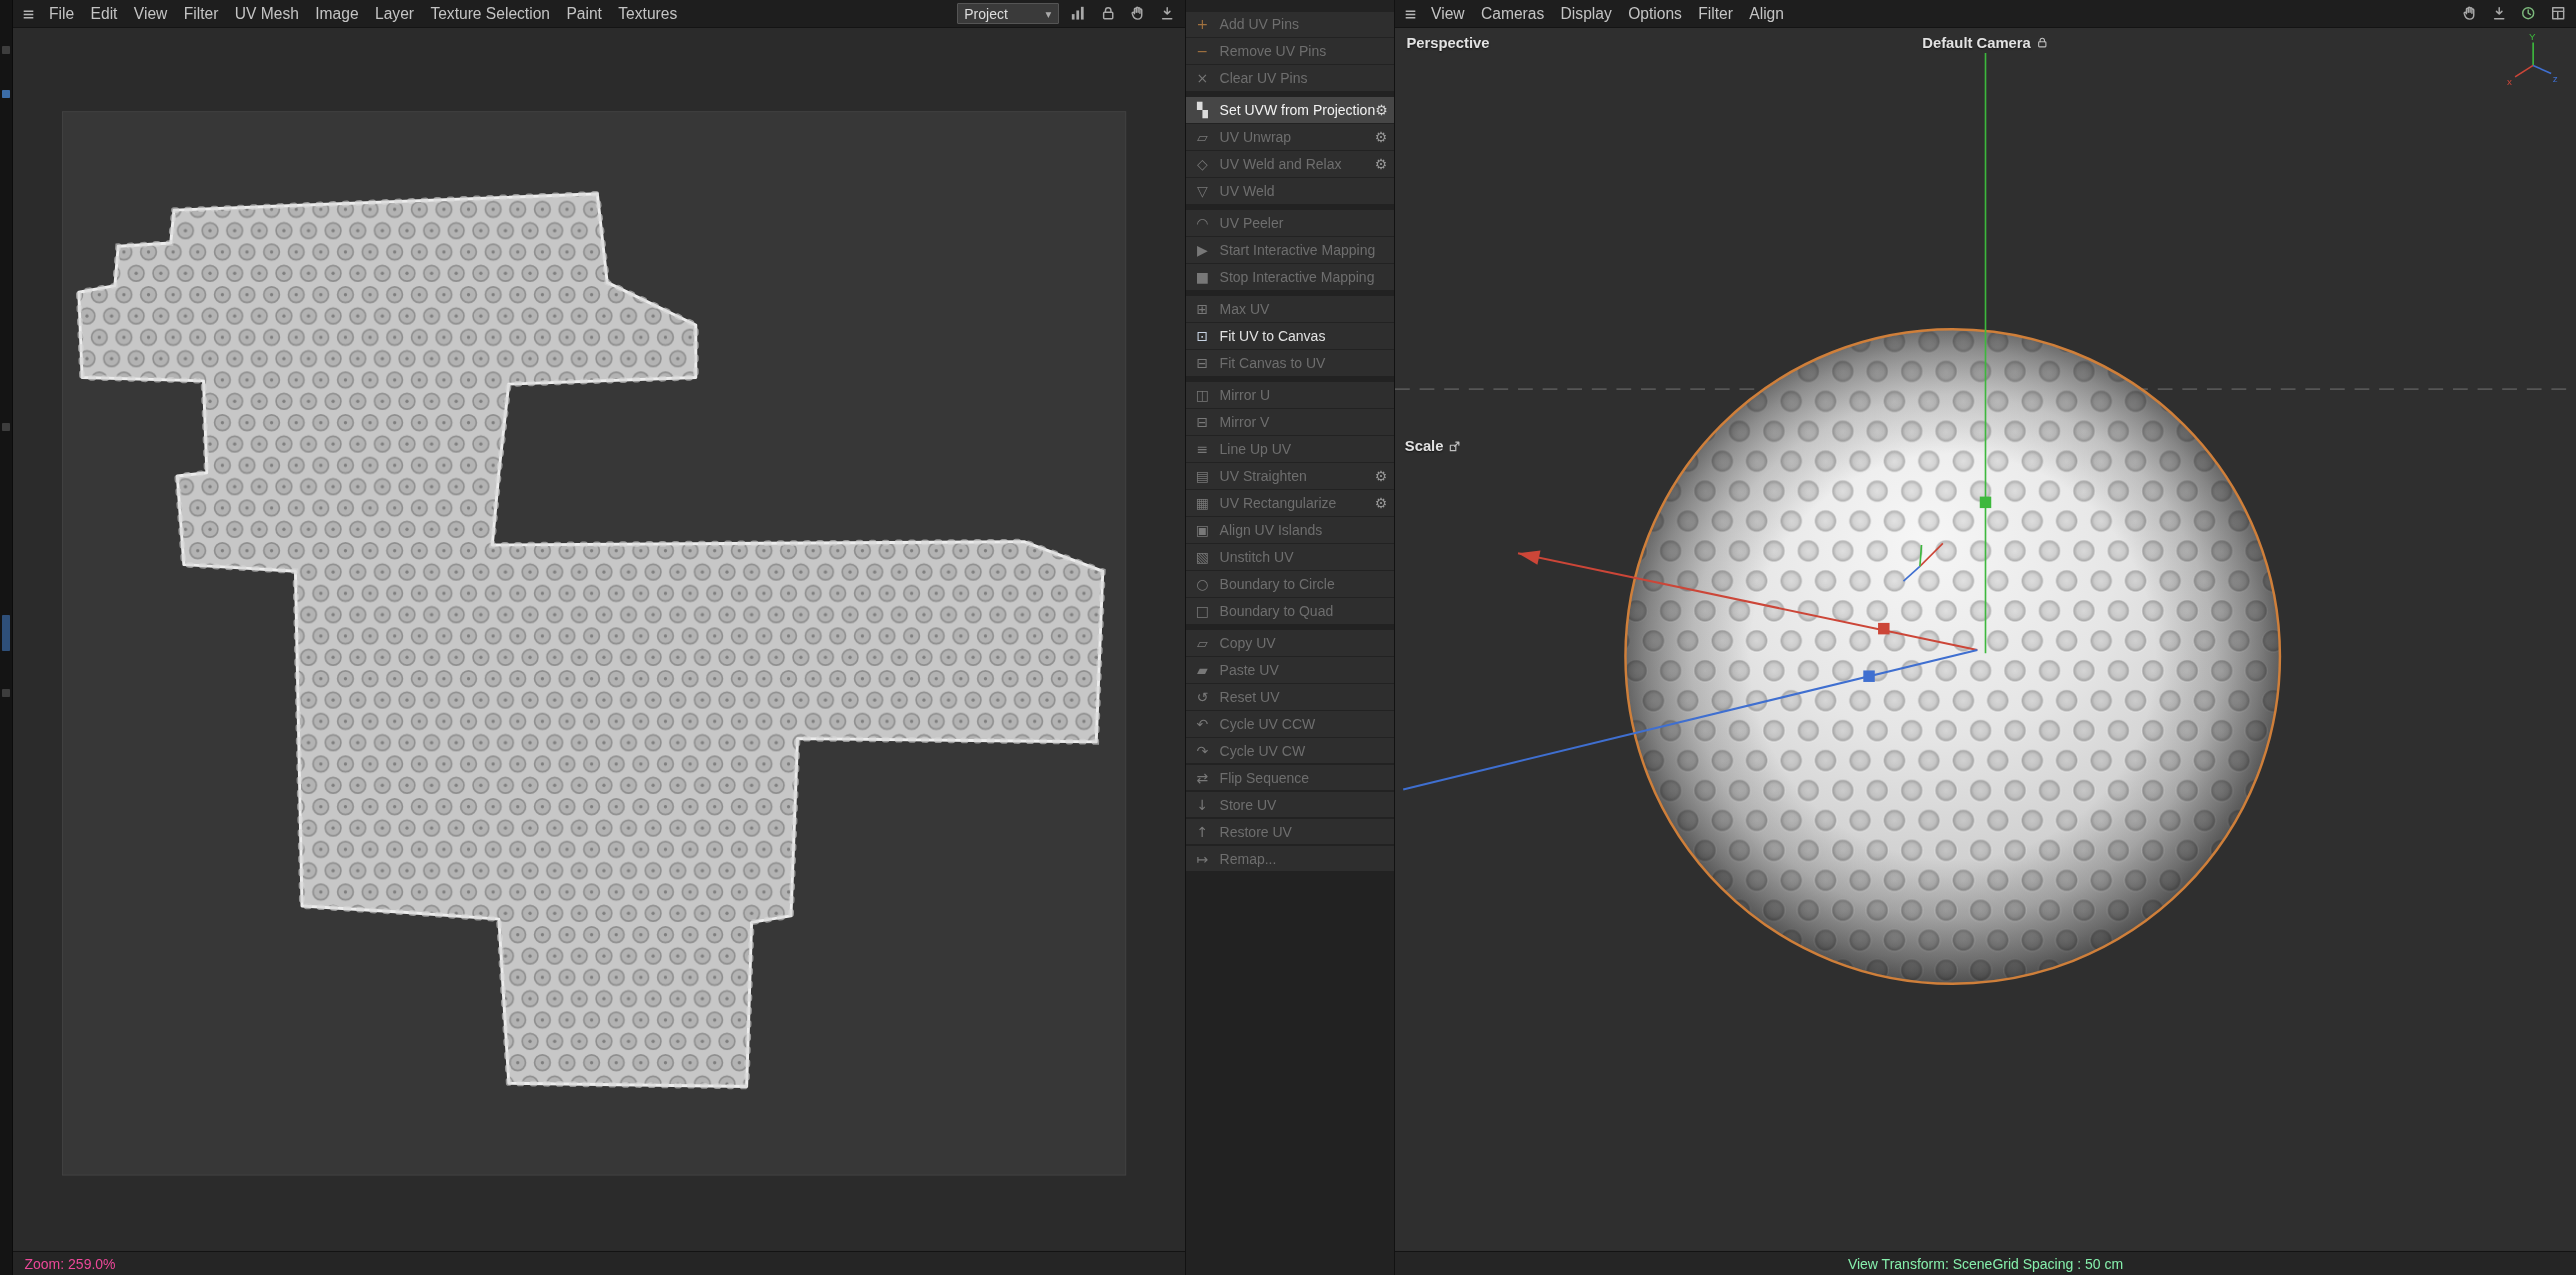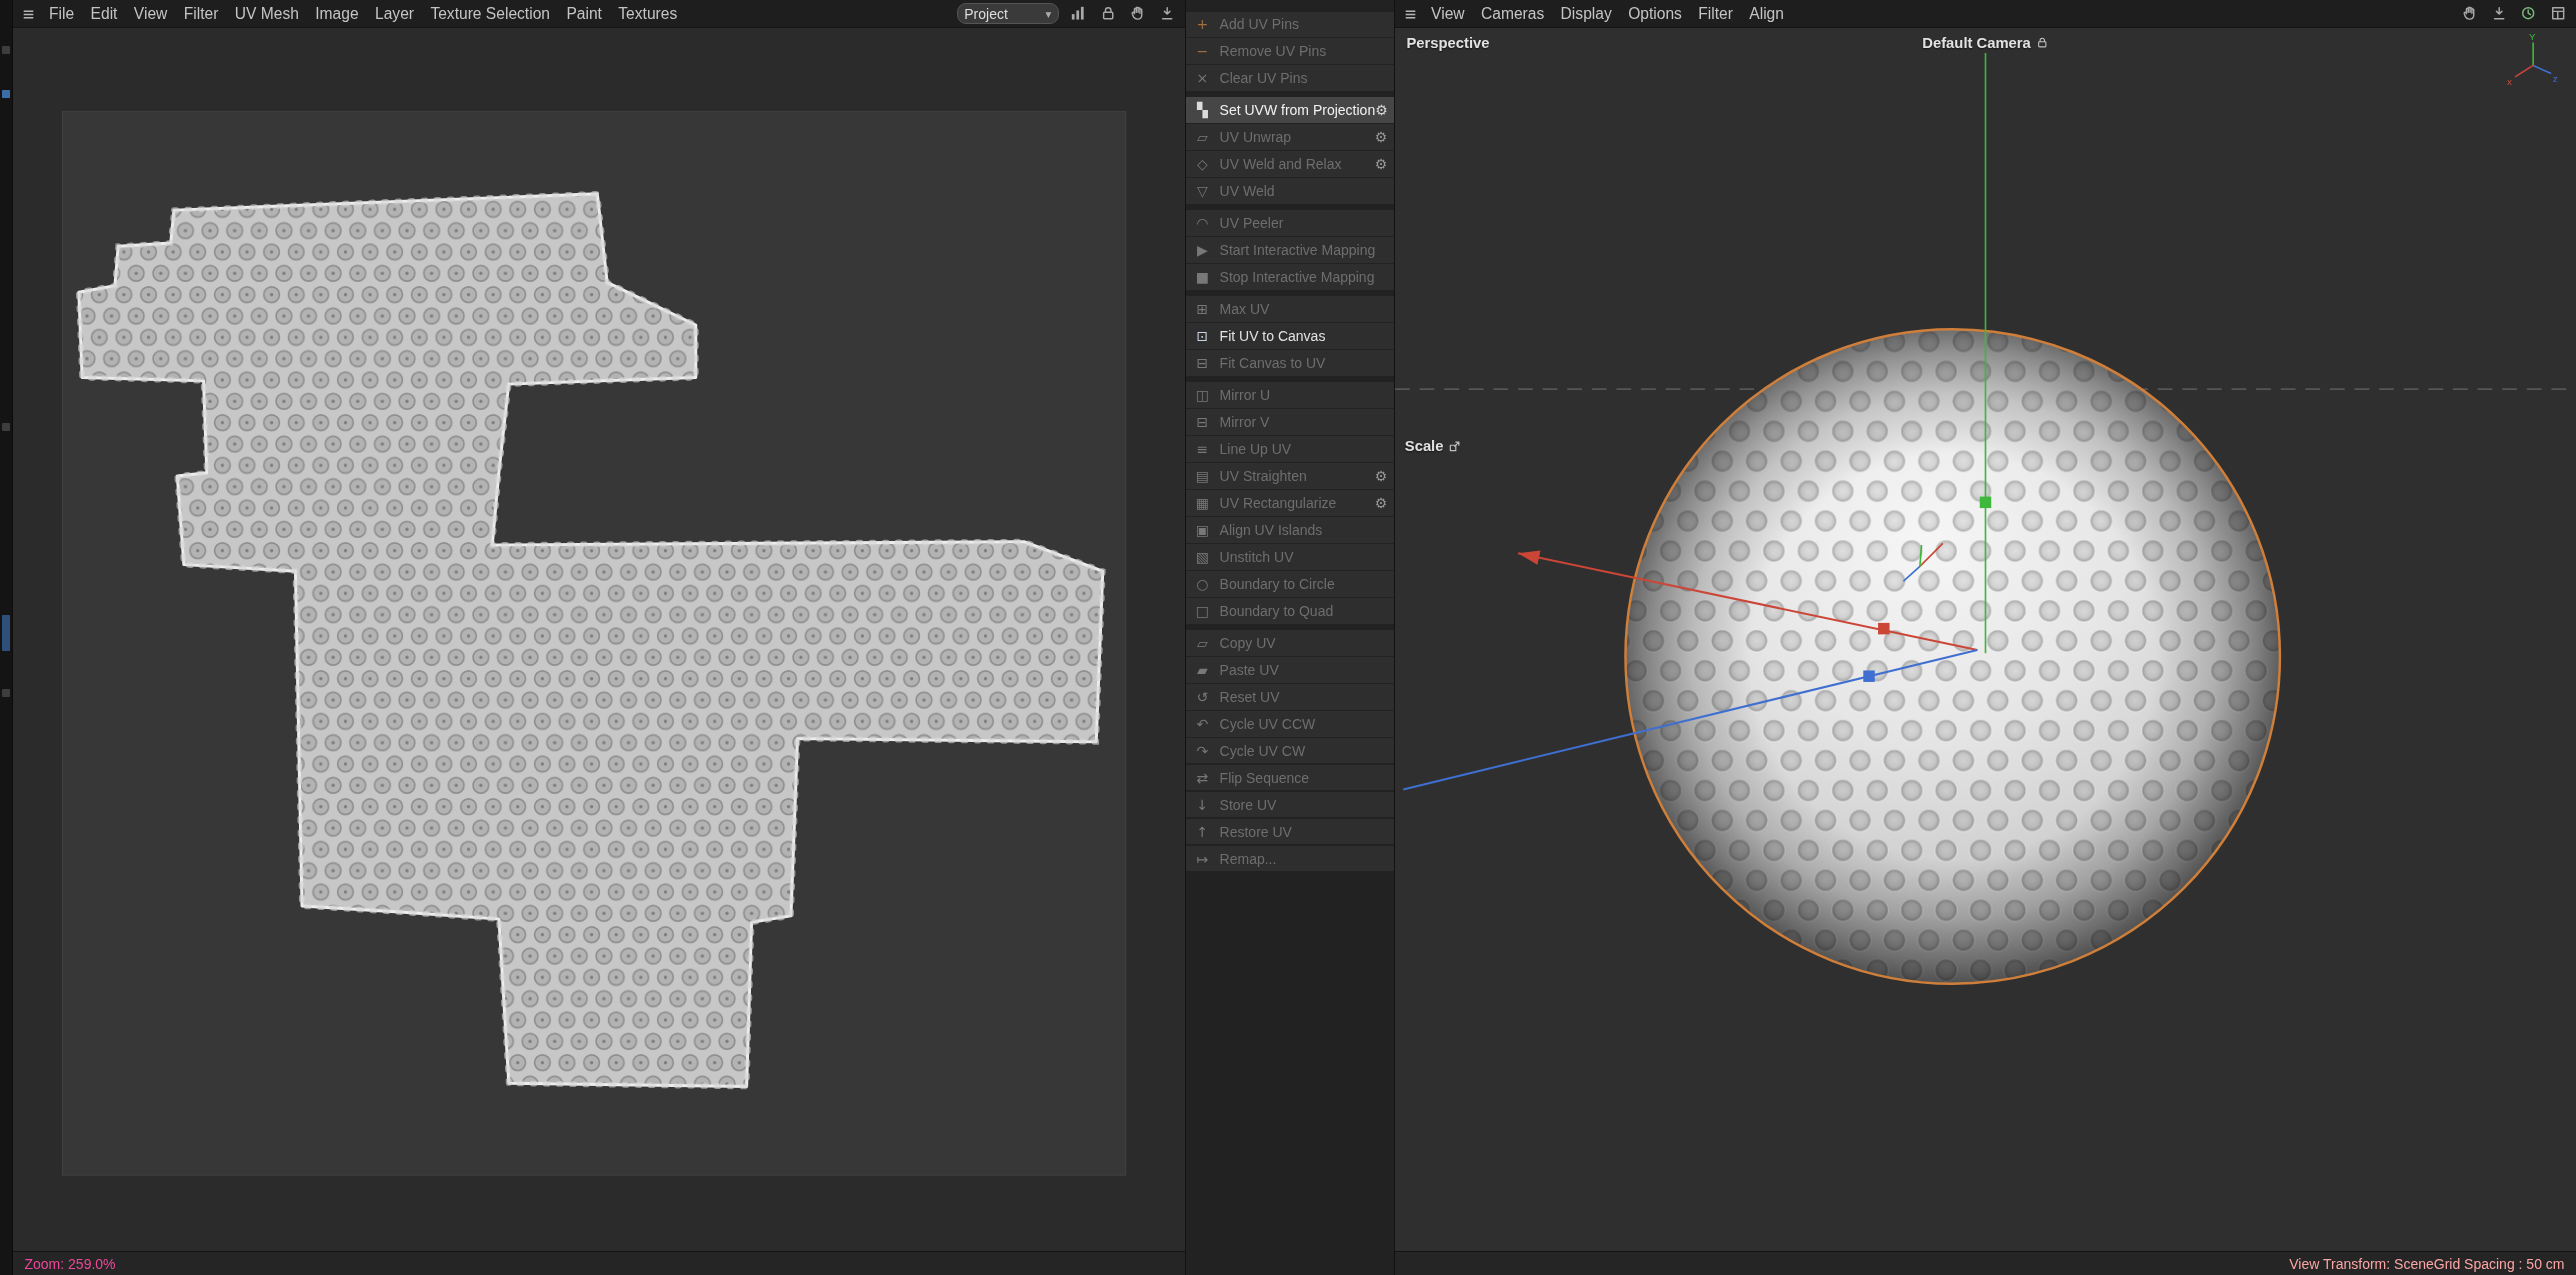--- a/index.html
+++ b/index.html
@@ -19,28 +19,28 @@
 
   
   .menubar{height:28px;flex:0 0 28px;background:#1e1e1e;border-bottom:0.8px solid #141414;
     display:flex;align-items:center;padding:0 8.2px;font-size:15.6px;color:#c4c4c4;box-sizing:border-box;}
   .burger{font-size:19.7px;line-height:28px;color:#b5b5b5;margin:0 6.6px 0 1.6px;cursor:default;}
   .menu-items{display:flex;align-items:center;}
   .menu-item{padding:0 8.2px;white-space:nowrap;cursor:default;}
   .menubar-right{margin-left:auto;display:flex;align-items:center;gap:9.8px;}
   .statusbar{height:25.4px;flex:0 0 25.4px;background:#252525;border-top:0.8px solid #131313;
     display:flex;align-items:center;padding:0 11.5px;font-size:14px;color:#ec4899;box-sizing:border-box;}
-  .statusbar.split{justify-content:flex-end;color:#fca5a5;}
+  .statusbar.split{justify-content:center;color:#86efac;}
   .icon-btn{width:19.7px;height:19.7px;display:flex;align-items:center;justify-content:center;cursor:default;}
   .icon-btn svg{stroke:#a8a8a8;fill:none;stroke-width:1.6;stroke-linecap:round;stroke-linejoin:round;}
   .icon-btn.green svg{stroke:#7cb87c;}
 
   
   .panel-left{width:1172px;flex:0 0 1172px;display:flex;flex-direction:column;background:#2b2b2b;}
-  .select{background:#3a3a3a;border:0.8px solid #555;height:19.7px;min-width:87px;border-radius:9px;
+  .select{background:#3a3a3a;border:0.8px solid #555;height:19.7px;min-width:87px;border-radius:1px;
     display:flex;align-items:center;justify-content:space-between;padding:0 6.6px;font-size:14px;color:#ddd;cursor:default;}
   .select .chev{margin-left:8.2px;color:#aaa;font-size:11.5px;}
   .tex-canvas{position:relative;flex:1;background:#2b2b2b;overflow:hidden;}
   .uv-svg{position:absolute;inset:0;width:100%;height:100%;}
 
   
   .panel-mid{width:210px;flex:0 0 210px;background:#222;border-left:1.6px solid #121212;border-right:1.6px solid #121212;
     box-sizing:border-box;padding-top:11.5px;}
   .cmd-group{margin-bottom:6.6px;}
   .cmd-row{height:25.4px;background:#2e2e2e;display:flex;align-items:center;

